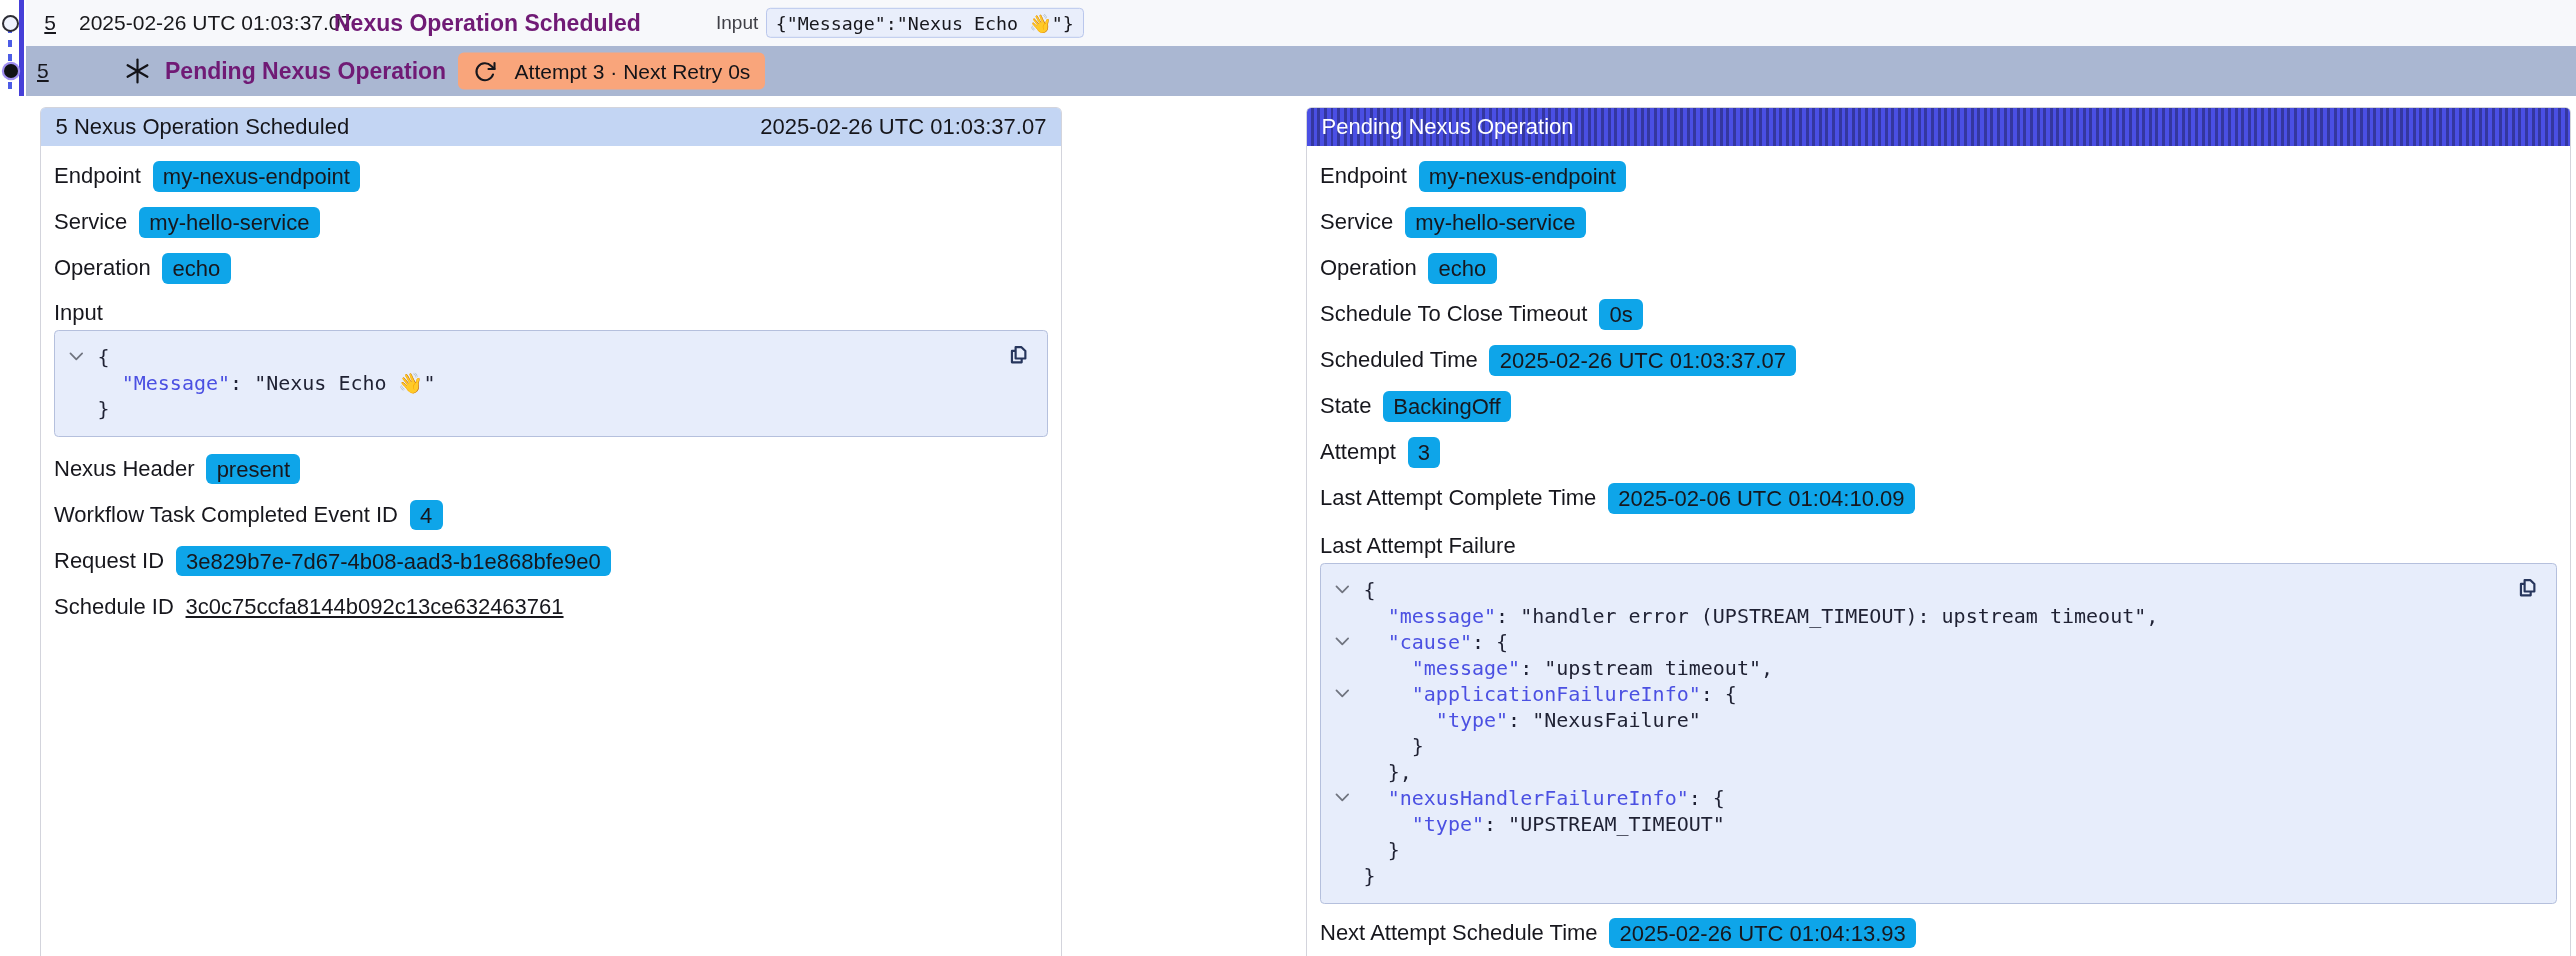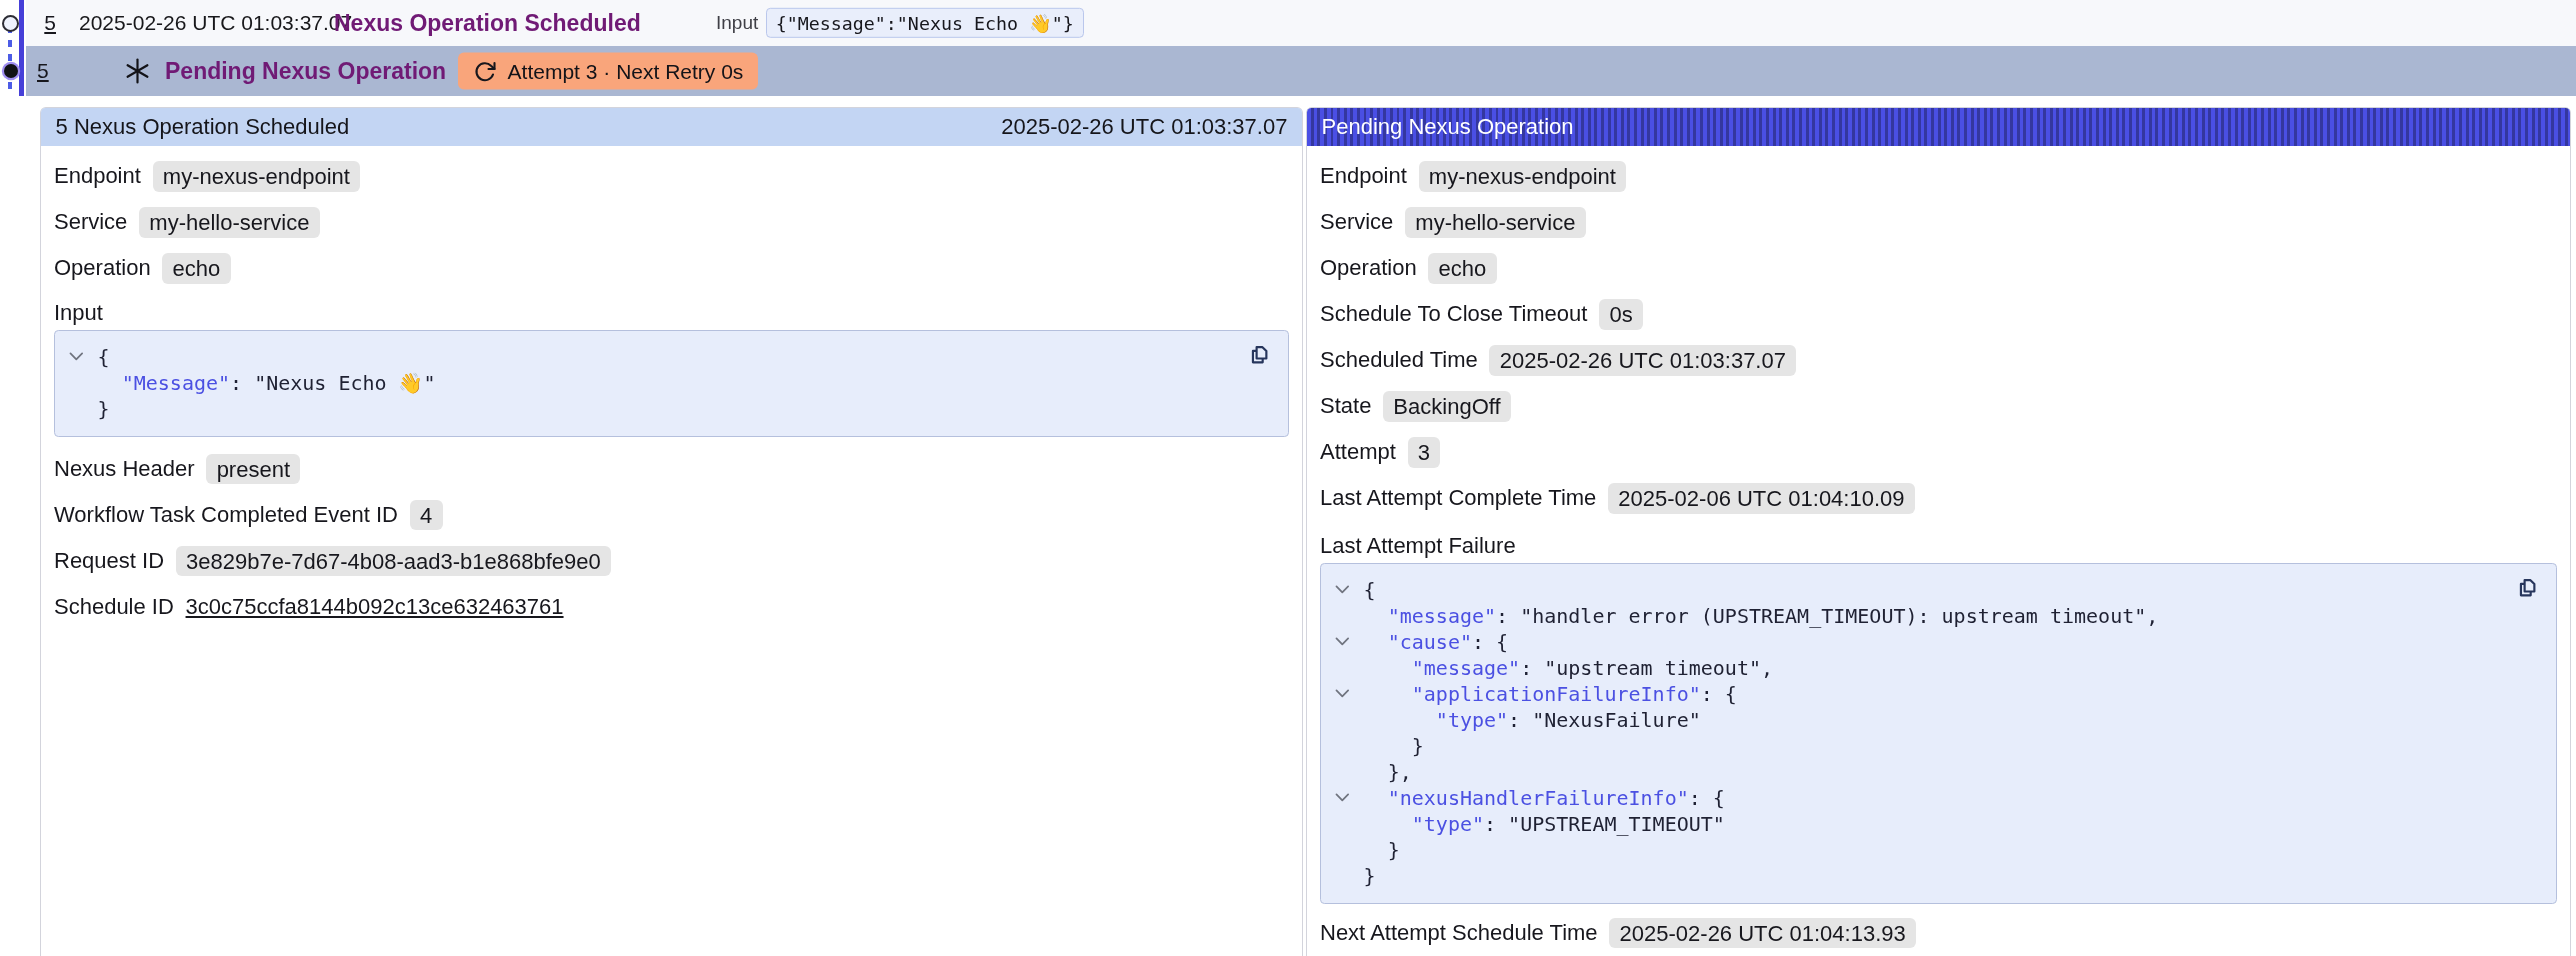--- a/index.html
+++ b/index.html
@@ -19,38 +19,38 @@
   .hrow  { position:absolute; left:26px; right:0; }
   .hrow1 { top:0; height:46px; background:#f7f8fb; }
   .hrow2 { top:46px; height:50px; background:#aab7d2; }
   .hitem { position:absolute; top:50%; transform:translateY(-50%); white-space:nowrap; }
   .eid   { font-size:21px; text-decoration:underline; color:#17171d; cursor:pointer; }
   .hts   { font-size:21px; color:#18181b; }
   .htitle{ font-size:23px; font-weight:700; color:#701a75; }
   .hinput-label { font-size:19px; color:#3f3f46; }
   .chip  { font-family:"DejaVu Sans Mono", monospace; font-size:18.3px; background:#e9eefb;
            border:1.5px solid #bac7ec; border-radius:4.4px; padding:3.7px 8.8px; color:#17171d; }
-  .retry-badge { display:flex; align-items:center; gap:11px; height:37px; padding:0 14.6px;
+  .retry-badge { display:flex; align-items:center; gap:18px; height:37px; padding:0 14.6px;
            background:#f9a57b; border-radius:5.9px; font-size:21px; color:#131318; }
   .ast-icon { display:flex; align-items:center; }
 
   
   .panel { position:absolute; top:107px; height:849px; background:#fff;
            border:1.5px solid #d3d4dc; border-bottom:none; border-radius:5.9px 5.9px 0 0; }
-  .panel-left  { left:40px;  width:1263px; }
+  .panel-left  { left:40px;  width:1022px; }
   .panel-right { left:1306px; width:1265px; }
   .phead { height:38px; display:flex; align-items:center; justify-content:space-between;
            padding:0 14.6px; border-radius:4.4px 4.4px 0 0; font-size:22px; }
   .phead-blue    { background:#c3d5f3; color:#15151a; font-weight:500; }
   .phead-striped { background:repeating-linear-gradient(90deg,#4a4fe4 0 3.7px,#34379f 3.7px 6.6px);
                    color:#ffffff; font-weight:500; }
   .pbody { padding:0 13px;text-align:right; }
 
   .frow   { display:flex; align-items:center; height:46px; gap:11.7px; font-size:22px; color:#17171d; white-space:nowrap; }
-  .fbadge { background:#e5e5e5; border-radius:5.9px; padding:2.9px 10.3px; line-height:25px; }
+  .fbadge { background:#0ea5e9; border-radius:5.9px; padding:2.9px 10.3px; line-height:25px; }
   .flink  { text-decoration:underline; cursor:pointer; }
   .fields-top { margin-top:7.3px; }
   .fields-bot { margin-top:8.8px; }
   .footer-fields { margin-top:5.9px; }
   .section-label { height:34px; margin-top:4.4px; display:flex; align-items:center; font-size:22px; }
 
   .codeblock { position:relative; background:#e7edfb; border:1.5px solid #b5c0dd; border-radius:4.4px;
                padding:13px 59px 14.6px 10.3px; }
   .cline { display:flex; align-items:center; height:26px; }
   .cgut  { width:22px; margin-right:10.3px; flex:none; display:flex; align-items:center; justify-content:center; }

